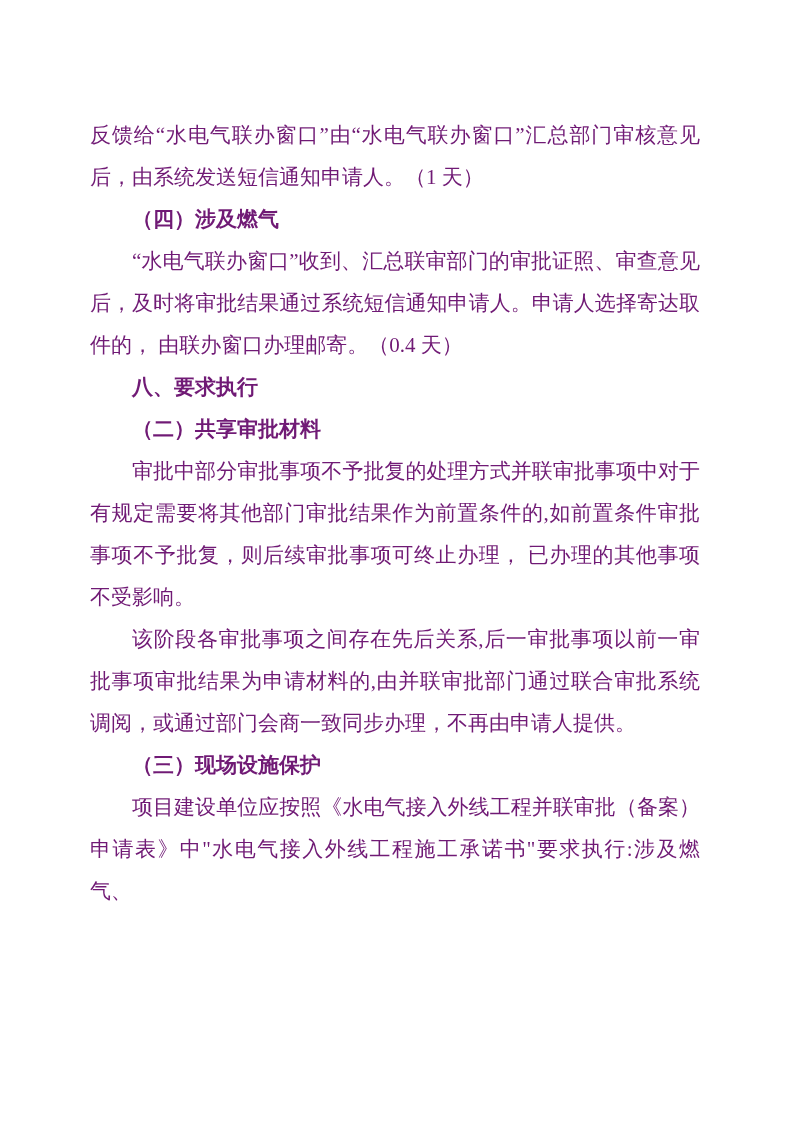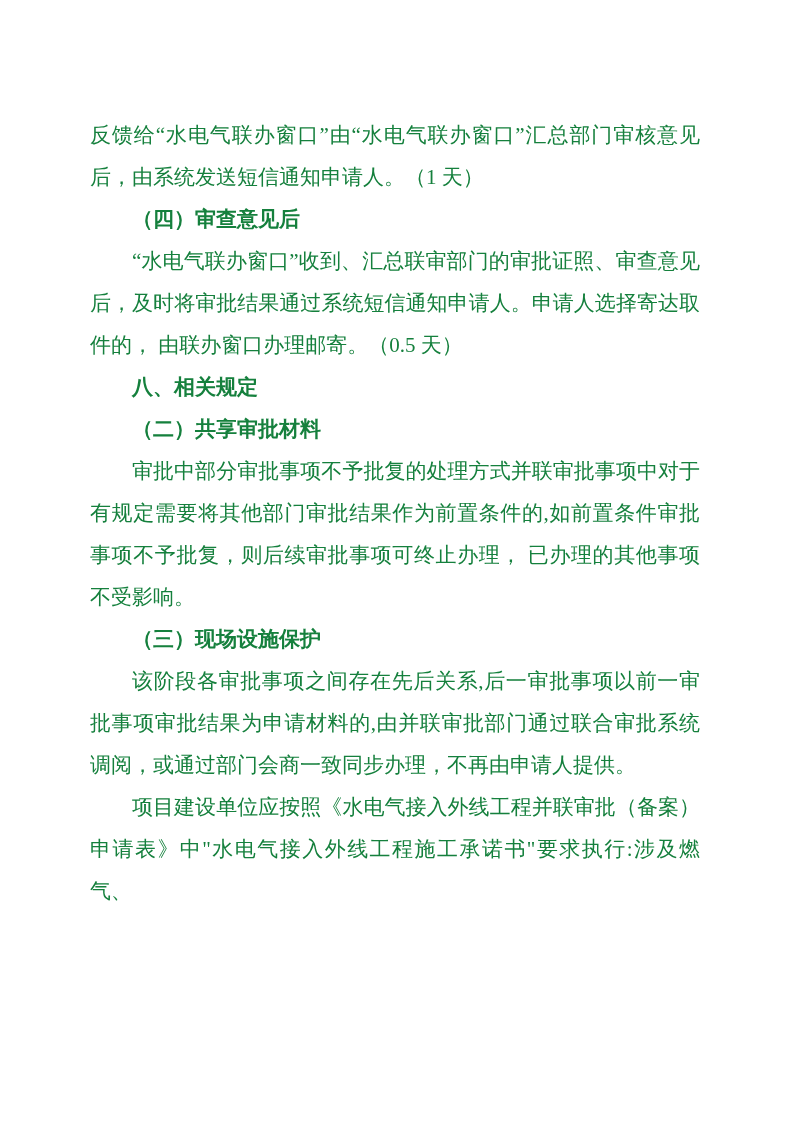--- a/index.html
+++ b/index.html
@@ -8,21 +8,21 @@
     background: #ffffff;
   }
   .page {
     position: relative;
     width: 794px;
     height: 1123px;
     background: #ffffff;
     box-sizing: border-box;
     padding: 114px 94px 0 90px;
     font-family: "Liberation Serif", "DejaVu Serif", serif;
-    color: #15803d;
+    color: #701a75;
     overflow: hidden;
   }
   .block {
     margin: 0;
     font-size: 21px;
     line-height: 42px;
     text-align: justify;
     text-indent: 2em;
     word-break: break-all;
   }
@@ -32,21 +32,21 @@
   .block.heading {
     font-weight: bold;
     text-align: left;
   }
 </style>
 </head>
 <body>
 
 <div class="page">
   <p class="block no-indent">反馈给“水电气联办窗口”由“水电气联办窗口”汇总部门审核意见后，由系统发送短信通知申请人。（1 天）</p>
-  <p class="block heading">（四）审查意见后</p>
-  <p class="block">“水电气联办窗口”收到、汇总联审部门的审批证照、审查意见后，及时将审批结果通过系统短信通知申请人。申请人选择寄达取件的， 由联办窗口办理邮寄。（0.5 天）</p>
-  <p class="block heading">八、相关规定</p>
+  <p class="block heading">（四）涉及燃气</p>
+  <p class="block">“水电气联办窗口”收到、汇总联审部门的审批证照、审查意见后，及时将审批结果通过系统短信通知申请人。申请人选择寄达取件的， 由联办窗口办理邮寄。（0.4 天）</p>
+  <p class="block heading">八、要求执行</p>
   <p class="block heading">（二）共享审批材料</p>
   <p class="block">审批中部分审批事项不予批复的处理方式并联审批事项中对于有规定需要将其他部门审批结果作为前置条件的,如前置条件审批事项不予批复，则后续审批事项可终止办理， 已办理的其他事项不受影响。</p>
+  <p class="block">该阶段各审批事项之间存在先后关系,后一审批事项以前一审批事项审批结果为申请材料的,由并联审批部门通过联合审批系统调阅，或通过部门会商一致同步办理，不再由申请人提供。</p>
   <p class="block heading">（三）现场设施保护</p>
-  <p class="block">该阶段各审批事项之间存在先后关系,后一审批事项以前一审批事项审批结果为申请材料的,由并联审批部门通过联合审批系统调阅，或通过部门会商一致同步办理，不再由申请人提供。</p>
   <p class="block">项目建设单位应按照《水电气接入外线工程并联审批（备案）申请表》中"水电气接入外线工程施工承诺书"要求执行:涉及燃气、</p>
 </div>
 
 </body></html>

